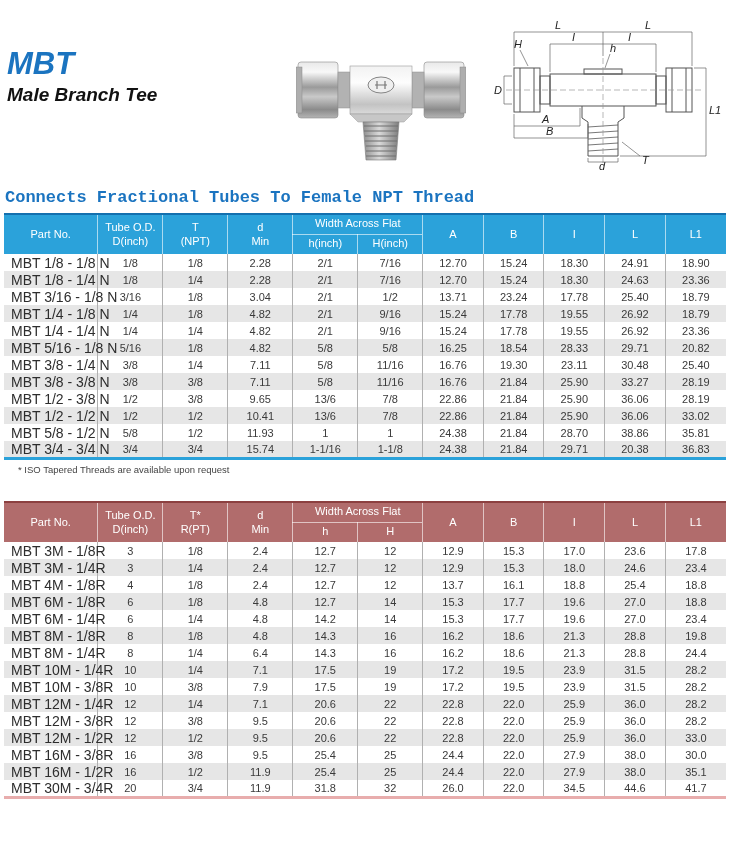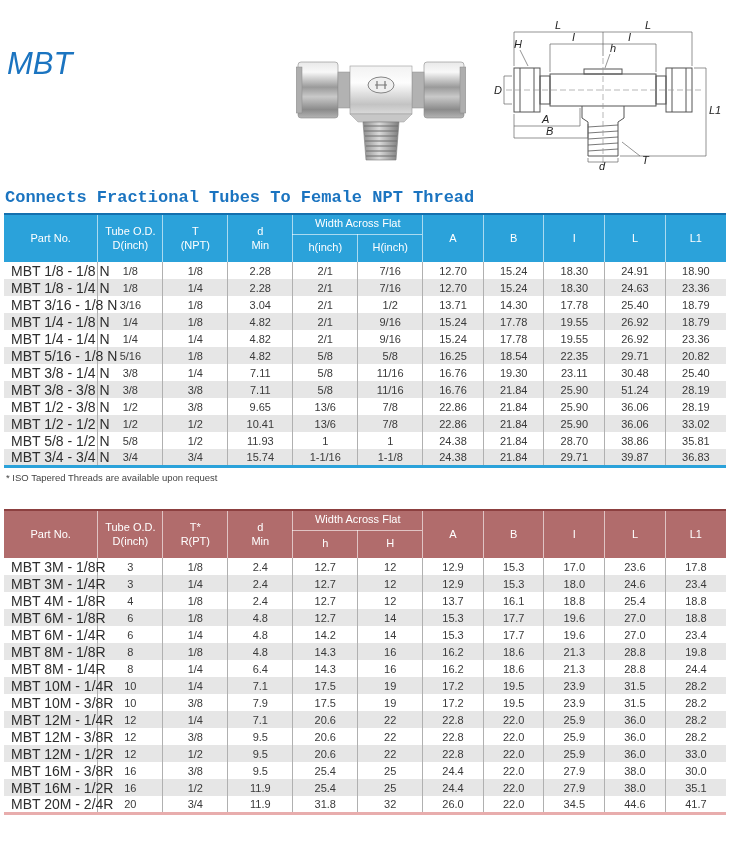--- a/index.html
+++ b/index.html
@@ -16,21 +16,21 @@
   }
   *{box-sizing:border-box;}
   html,body{margin:0;padding:0;}
   body{
     width:730px;height:862px;background:#fff;position:relative;
     font-family:"Liberation Sans","DejaVu Sans",sans-serif;color:var(--text);
     overflow:hidden;
   }
   .top-header{position:relative;height:178px;}
   .brand{position:absolute;left:7px;top:48px;}
-  .brand-code{font-size:31px;font-weight:normal;font-style:italic;color:var(--blue-title);line-height:1.05;}
+  .brand-code{font-size:31px;font-weight:bold;font-style:italic;color:var(--blue-title);line-height:1.05;}
   .brand-name{font-size:19px;font-weight:bold;font-style:italic;color:#111;margin-top:3px;}
   .photo-wrap{position:absolute;left:296px;top:22px;}
   .drawing-wrap{position:absolute;left:484px;top:10px;}
 
   .section{margin:0 4px;}
   .section-title{font-size:17px;font-weight:bold;margin:0 0 6px 1px;letter-spacing:0;font-family:Liberation Mono, monospace;}
   .section-title.blue{color:var(--blue-title);}
   .section-title.red{color:var(--red-title);}
   .sec1{margin-top:10px;}
   .sec2{margin-top:26px;}
@@ -40,43 +40,44 @@
   
   table.spec thead th{
     color:#fff;font-size:11px;text-align:center;vertical-align:middle;line-height:1.25;
   }
   table.t1 thead th{background:var(--blue-head);}
   table.t2 thead th{background:var(--rose-head);}
   table.t1{border-top:2px solid var(--blue-dark);border-bottom:3px solid var(--blue-head);}
   table.t2{border-top:2px solid var(--rose-dark);border-bottom:3px solid var(--rose-light);}
   table.spec thead tr.row-main th{height:20px;}
   table.spec thead th.two-line{height:40px;}
-  table.spec thead tr.row-sub th{height:28px;}
+  table.spec thead tr.row-sub th{height:20px;}
   table.spec thead th + th{border-left:1px solid rgba(255,255,255,.6);}
   table.spec thead th.waf{border-bottom:1px solid rgba(255,255,255,.6);margin-top:20px;}
   table.spec thead tr.row-sub th{border-left:1px solid rgba(255,255,255,.6);}
   table.spec thead .l2{display:block;}
   
   table.spec tbody td{
     height:17px;font-size:11px;text-align:center;color:#3a3a3a;white-space:nowrap;
   }
   table.spec tbody td + td{border-left:1px solid var(--cell-line);}
   table.spec tbody td:first-child{text-align:center;padding-left:7px;font-size:14px;color:#2d2d2d;}
   table.spec tbody tr:nth-child(even){background:var(--stripe);}
-  .footnote{font-size:9.5px;color:#444;margin:4px 0 0 2px;}
+  .footnote{font-size:9.5px;color:#444;margin:4px 0 0 14px;}
 
   svg text{font-family:"Liberation Sans","DejaVu Sans",sans-serif;}
   .dim-label{font-size:11px;font-style:italic;fill:#222;}
 </style>
 </head>
 <body>
 
 <div class="top-header">
   <div class="brand">
     <div class="brand-code">MBT</div>
+    <div class="brand-name">Male Branch Tee</div>
   </div>
 
   <div class="photo-wrap">
     <svg width="170" height="140" viewBox="0 0 170 140">
       <defs>
         <linearGradient id="mgNut" x1="0" y1="0" x2="0" y2="1">
           <stop offset="0" stop-color="#e9e9e9"></stop>
             <stop offset="0.18" stop-color="#f8f8f8"></stop>
           <stop offset="0.45" stop-color="#9a9a9a"></stop>
             <stop offset="0.62" stop-color="#c9c9c9"></stop>
@@ -269,21 +270,21 @@
           <td>23.36</td>
         </tr>
         <tr>
           <td>MBT 3/16 - 1/8 N</td>
           <td>3/16</td>
           <td>1/8</td>
           <td>3.04</td>
           <td>2/1</td>
           <td>1/2</td>
           <td>13.71</td>
-          <td>14.30</td>
+          <td>23.24</td>
           <td>17.78</td>
           <td>25.40</td>
           <td>18.79</td>
         </tr>
         <tr>
           <td>MBT 1/4 - 1/8 N</td>
           <td>1/4</td>
           <td>1/8</td>
           <td>4.82</td>
           <td>2/1</td>
@@ -309,21 +310,21 @@
         </tr>
         <tr>
           <td>MBT 5/16 - 1/8 N</td>
           <td>5/16</td>
           <td>1/8</td>
           <td>4.82</td>
           <td>5/8</td>
           <td>5/8</td>
           <td>16.25</td>
           <td>18.54</td>
-          <td>22.35</td>
+          <td>28.33</td>
           <td>29.71</td>
           <td>20.82</td>
         </tr>
         <tr>
           <td>MBT 3/8 - 1/4 N</td>
           <td>3/8</td>
           <td>1/4</td>
           <td>7.11</td>
           <td>5/8</td>
           <td>11/16</td>
@@ -336,21 +337,21 @@
         <tr>
           <td>MBT 3/8 - 3/8 N</td>
           <td>3/8</td>
           <td>3/8</td>
           <td>7.11</td>
           <td>5/8</td>
           <td>11/16</td>
           <td>16.76</td>
           <td>21.84</td>
           <td>25.90</td>
-          <td>51.24</td>
+          <td>33.27</td>
           <td>28.19</td>
         </tr>
         <tr>
           <td>MBT 1/2 - 3/8 N</td>
           <td>1/2</td>
           <td>3/8</td>
           <td>9.65</td>
           <td>13/6</td>
           <td>7/8</td>
           <td>22.86</td>
@@ -388,21 +389,21 @@
         <tr>
           <td>MBT 3/4 - 3/4 N</td>
           <td>3/4</td>
           <td>3/4</td>
           <td>15.74</td>
           <td>1-1/16</td>
           <td>1-1/8</td>
           <td>24.38</td>
           <td>21.84</td>
           <td>29.71</td>
-          <td>39.87</td>
+          <td>20.38</td>
           <td>36.83</td>
         </tr>
       </tbody>
   </table>
   <div class="footnote">* ISO Tapered Threads are available upon request</div>
 </div>
 
 <div class="section sec2">
   <table class="spec t2">
     <colgroup>
@@ -622,21 +623,21 @@
           <td>11.9</td>
           <td>25.4</td>
           <td>25</td>
           <td>24.4</td>
           <td>22.0</td>
           <td>27.9</td>
           <td>38.0</td>
           <td>35.1</td>
         </tr>
         <tr>
-          <td>MBT 20M - 2/4R</td>
+          <td>MBT 30M - 3/4R</td>
           <td>20</td>
           <td>3/4</td>
           <td>11.9</td>
           <td>31.8</td>
           <td>32</td>
           <td>26.0</td>
           <td>22.0</td>
           <td>34.5</td>
           <td>44.6</td>
           <td>41.7</td>

